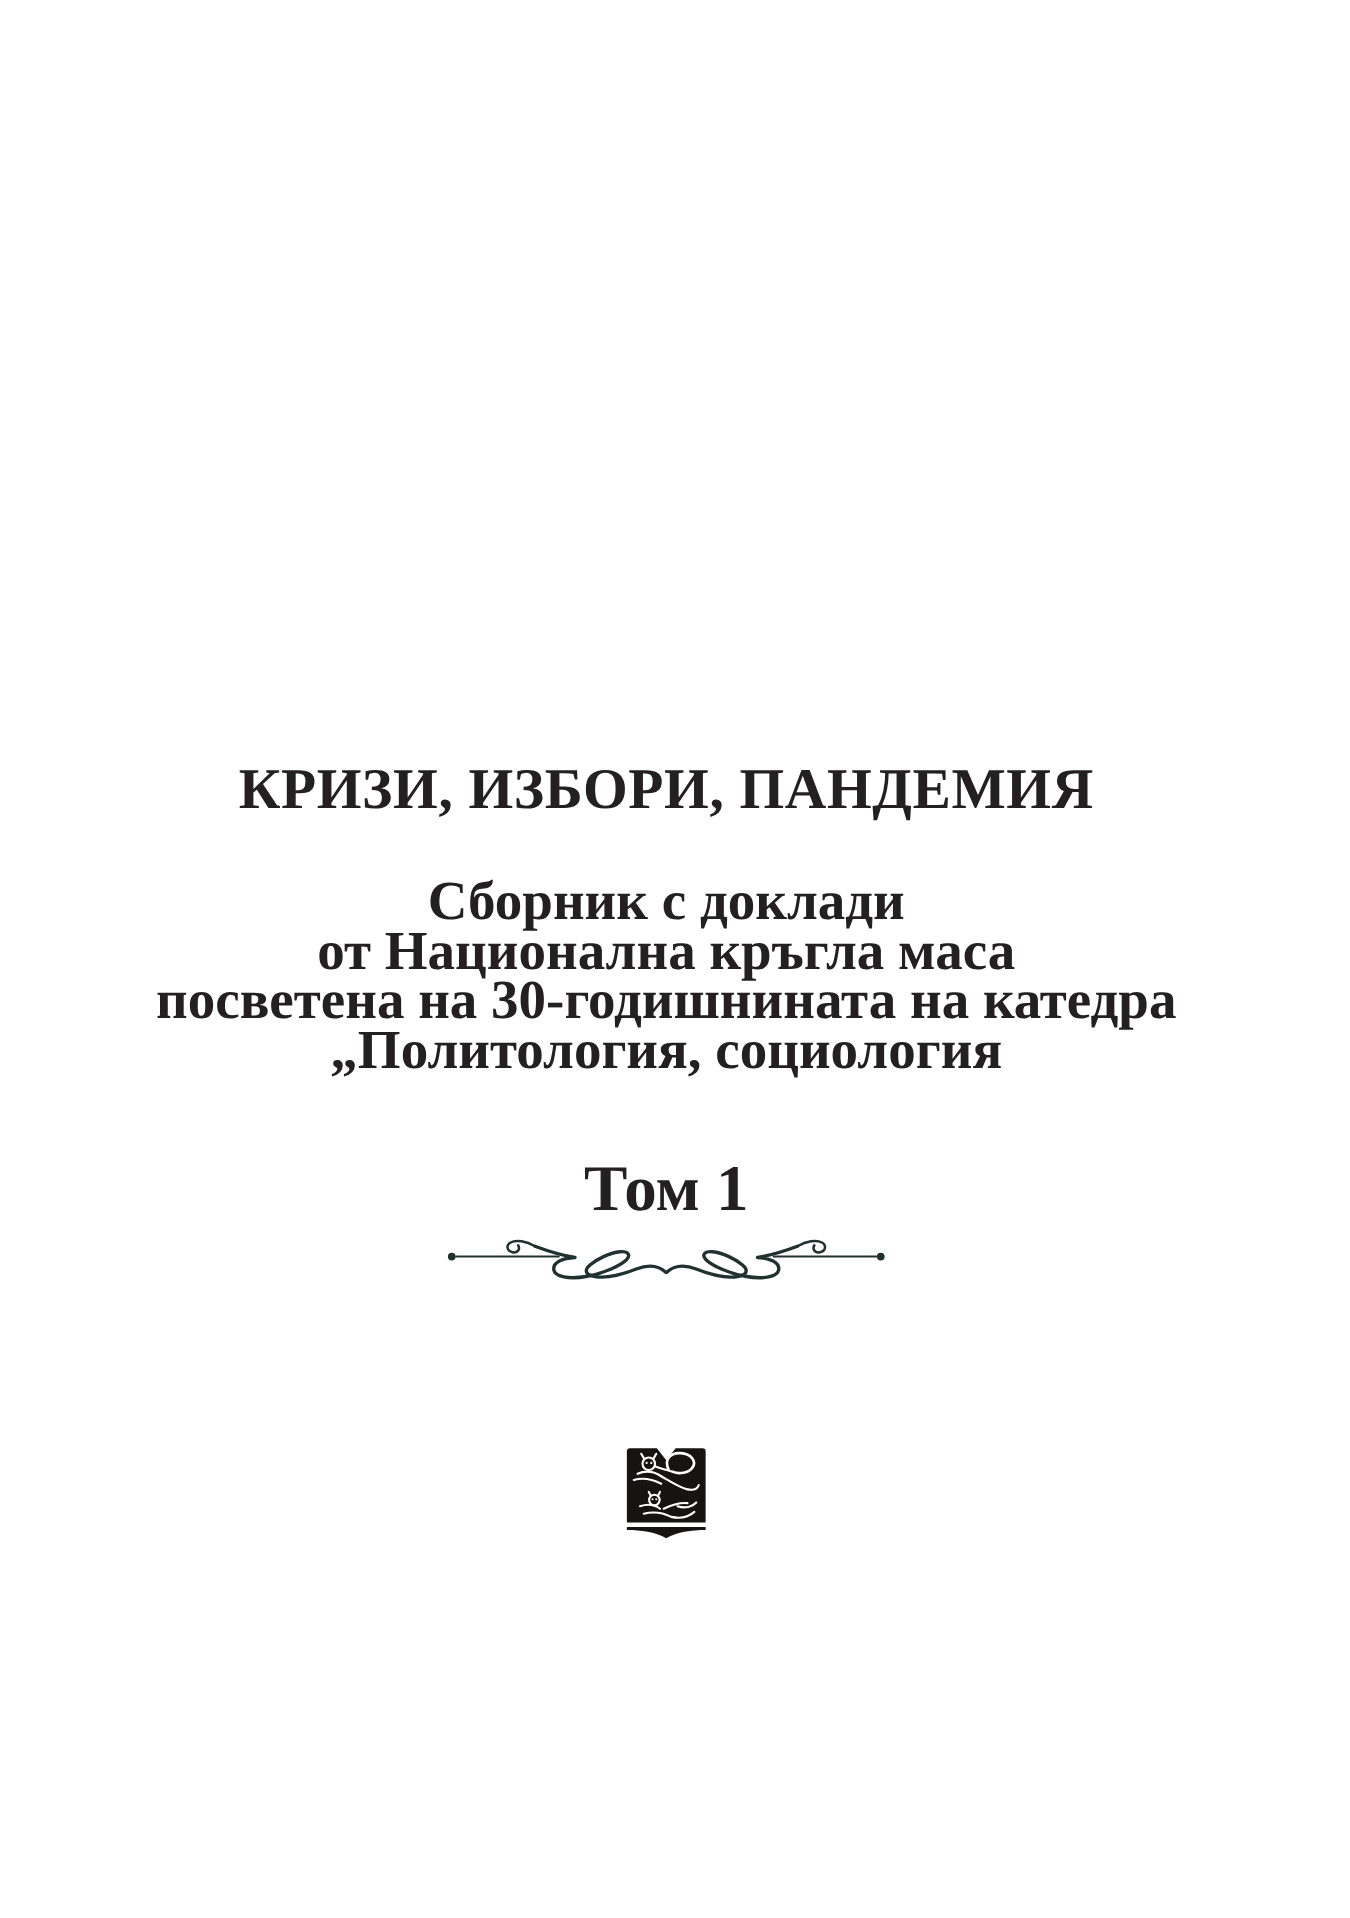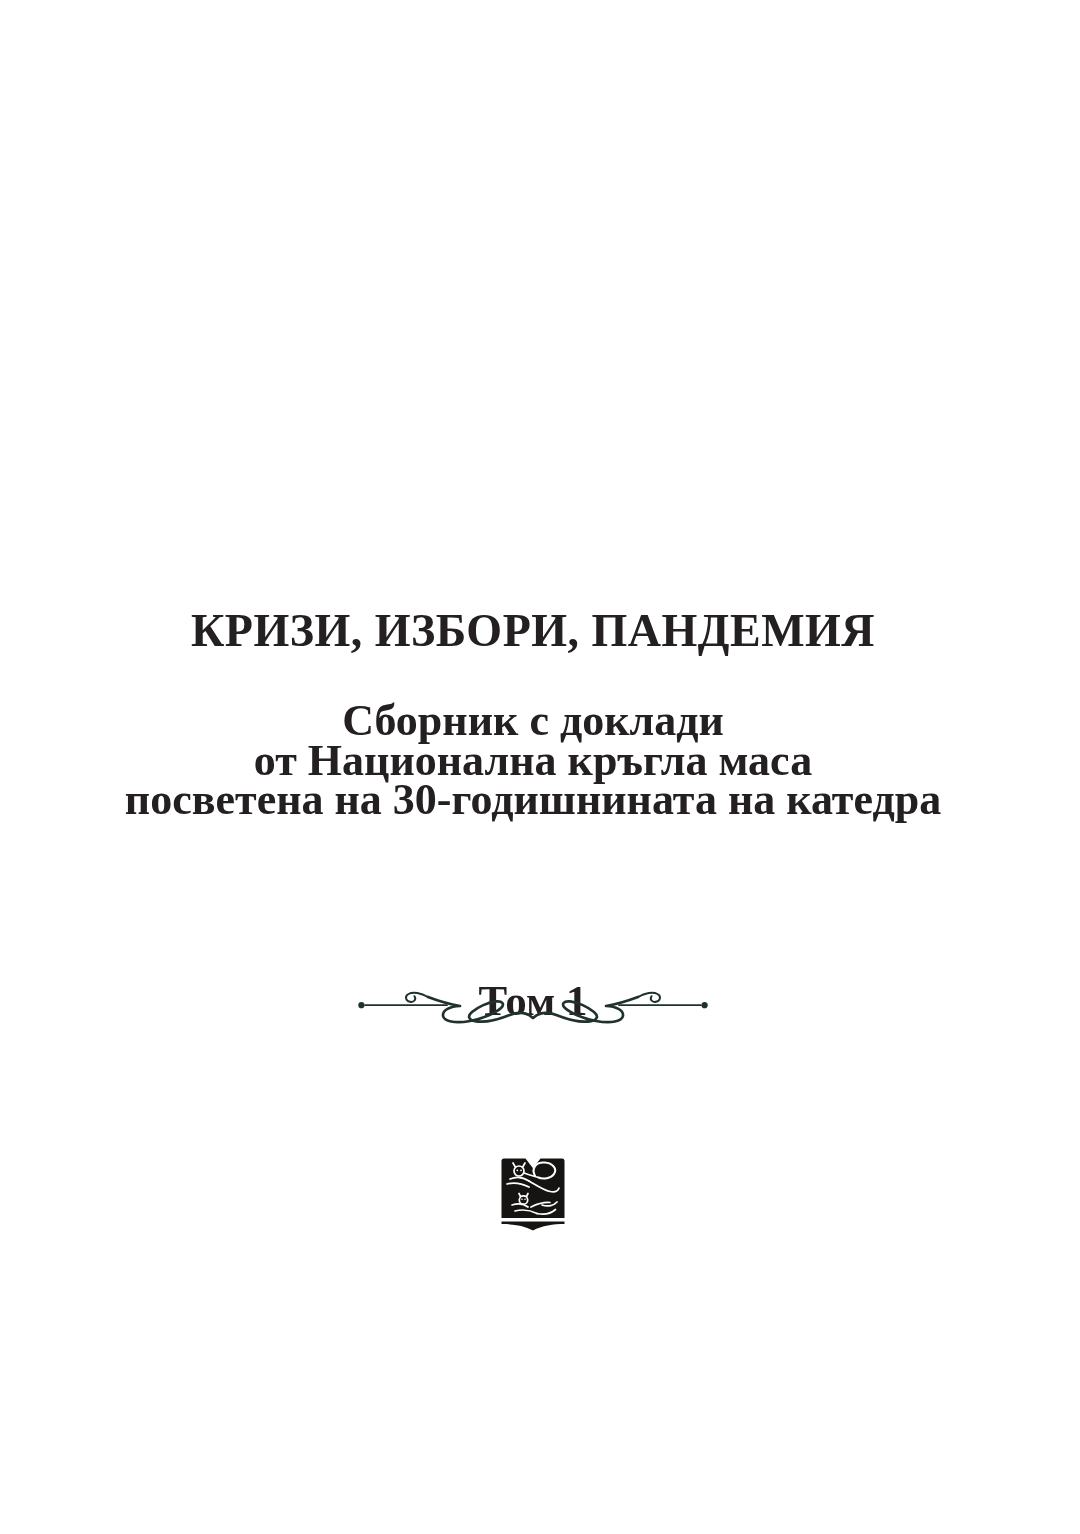--- a/index.html
+++ b/index.html
@@ -28,39 +28,40 @@
   }
   .subtitle .line{display:block;white-space:nowrap;}
   .closing-quote{
     display:inline-block;
     position:relative;
     top:-0.40em;
     line-height:0;
     margin-left:2px;
   }
   .volume{
-    top:979px;
-    font-size:43px;line-height:43px;
+    top:930px;
+    font-size:52px;line-height:43px;
   }
   .flourish-wrap{top:985px;}
   .flourish-wrap svg{display:inline-block;vertical-align:top;}
   .logo-wrap{top:1155px;}
   .logo-wrap svg{display:inline-block;vertical-align:top;}
 </style>
 </head>
 <body>
 
 <div class="page">
 
   <h1 class="layer title">КРИЗИ, ИЗБОРИ, ПАНДЕМИЯ</h1>
 
   <div class="layer subtitle">
     <span class="line">Сборник с доклади</span>
     <span class="line">от Национална кръгла маса</span>
     <span class="line">посветена на 30-годишнината на катедра</span>
+    <span class="line">„Политология, социология</span>
   </div>
 
   <div class="layer volume">Том 1</div>
 
   <div class="layer flourish-wrap">
     
     <svg width="350" height="42" viewBox="0 0 350 42" fill="none" stroke="#20322e" stroke-linecap="round" stroke-linejoin="round">
       <g>
         <circle cx="3.4" cy="20.2" r="3.1" fill="#20322e" stroke="none"></circle>
         <path d="M7,20.2 H89" stroke-width="1.7"></path>

